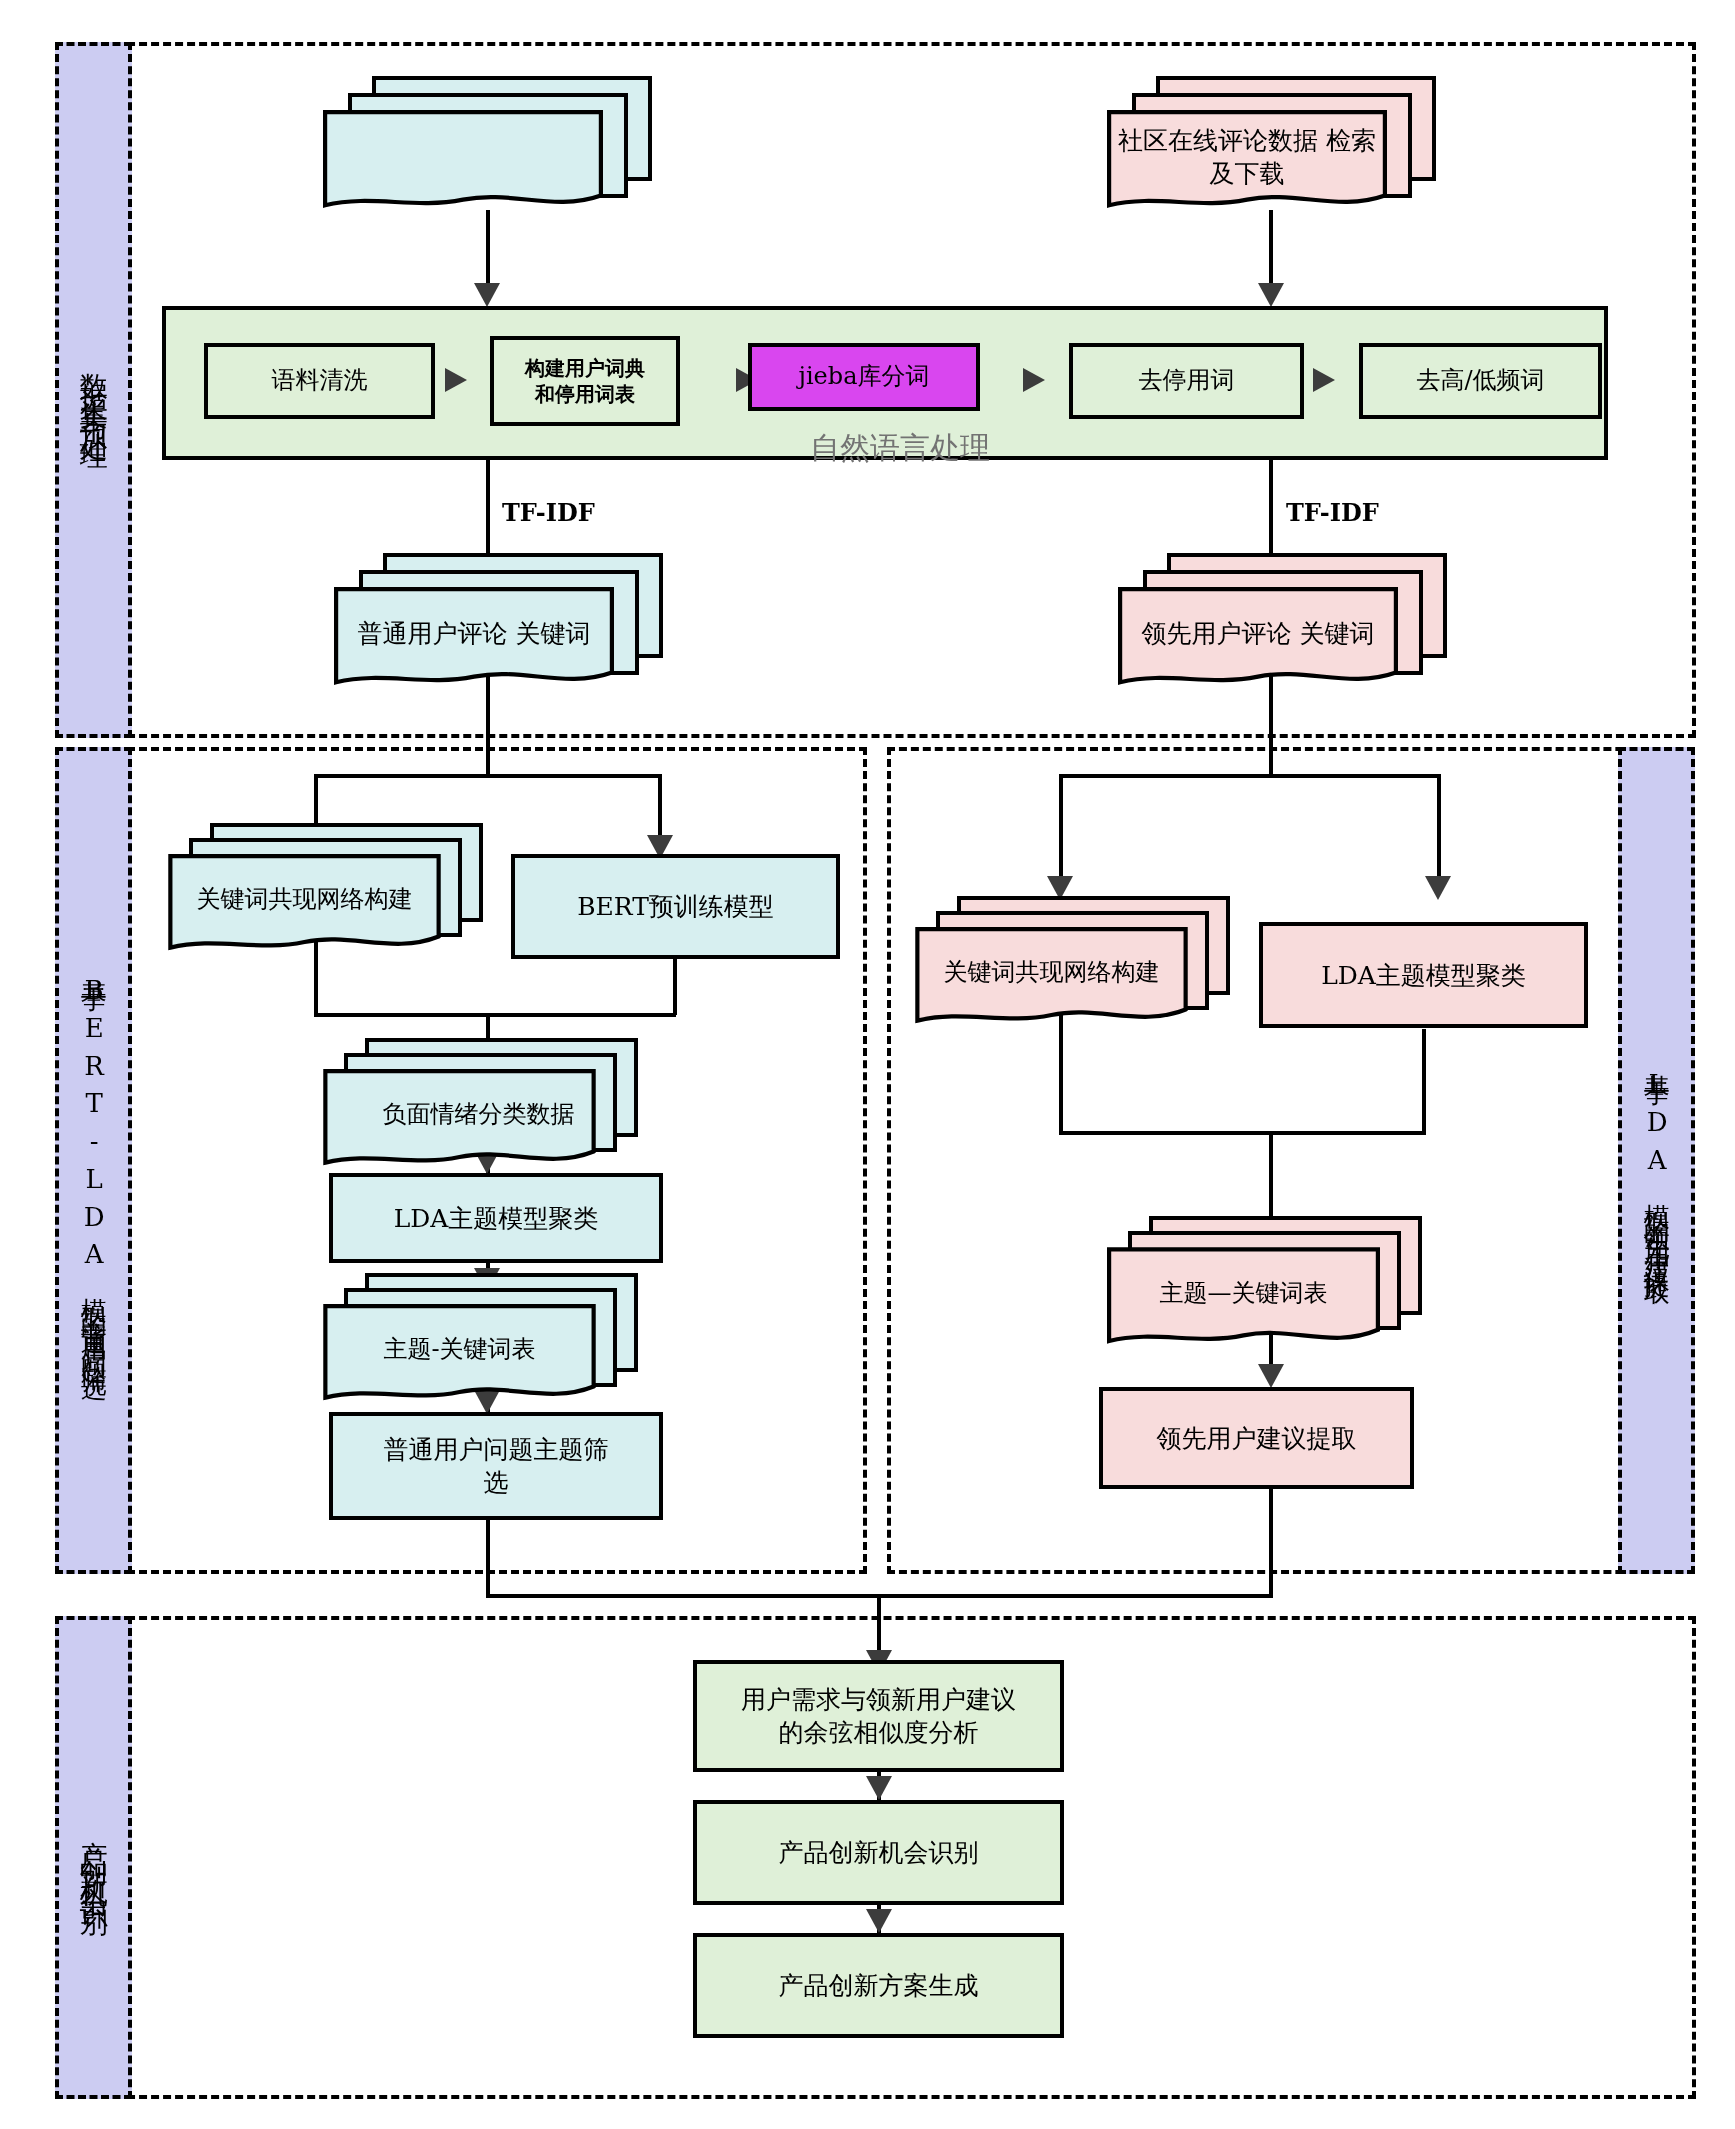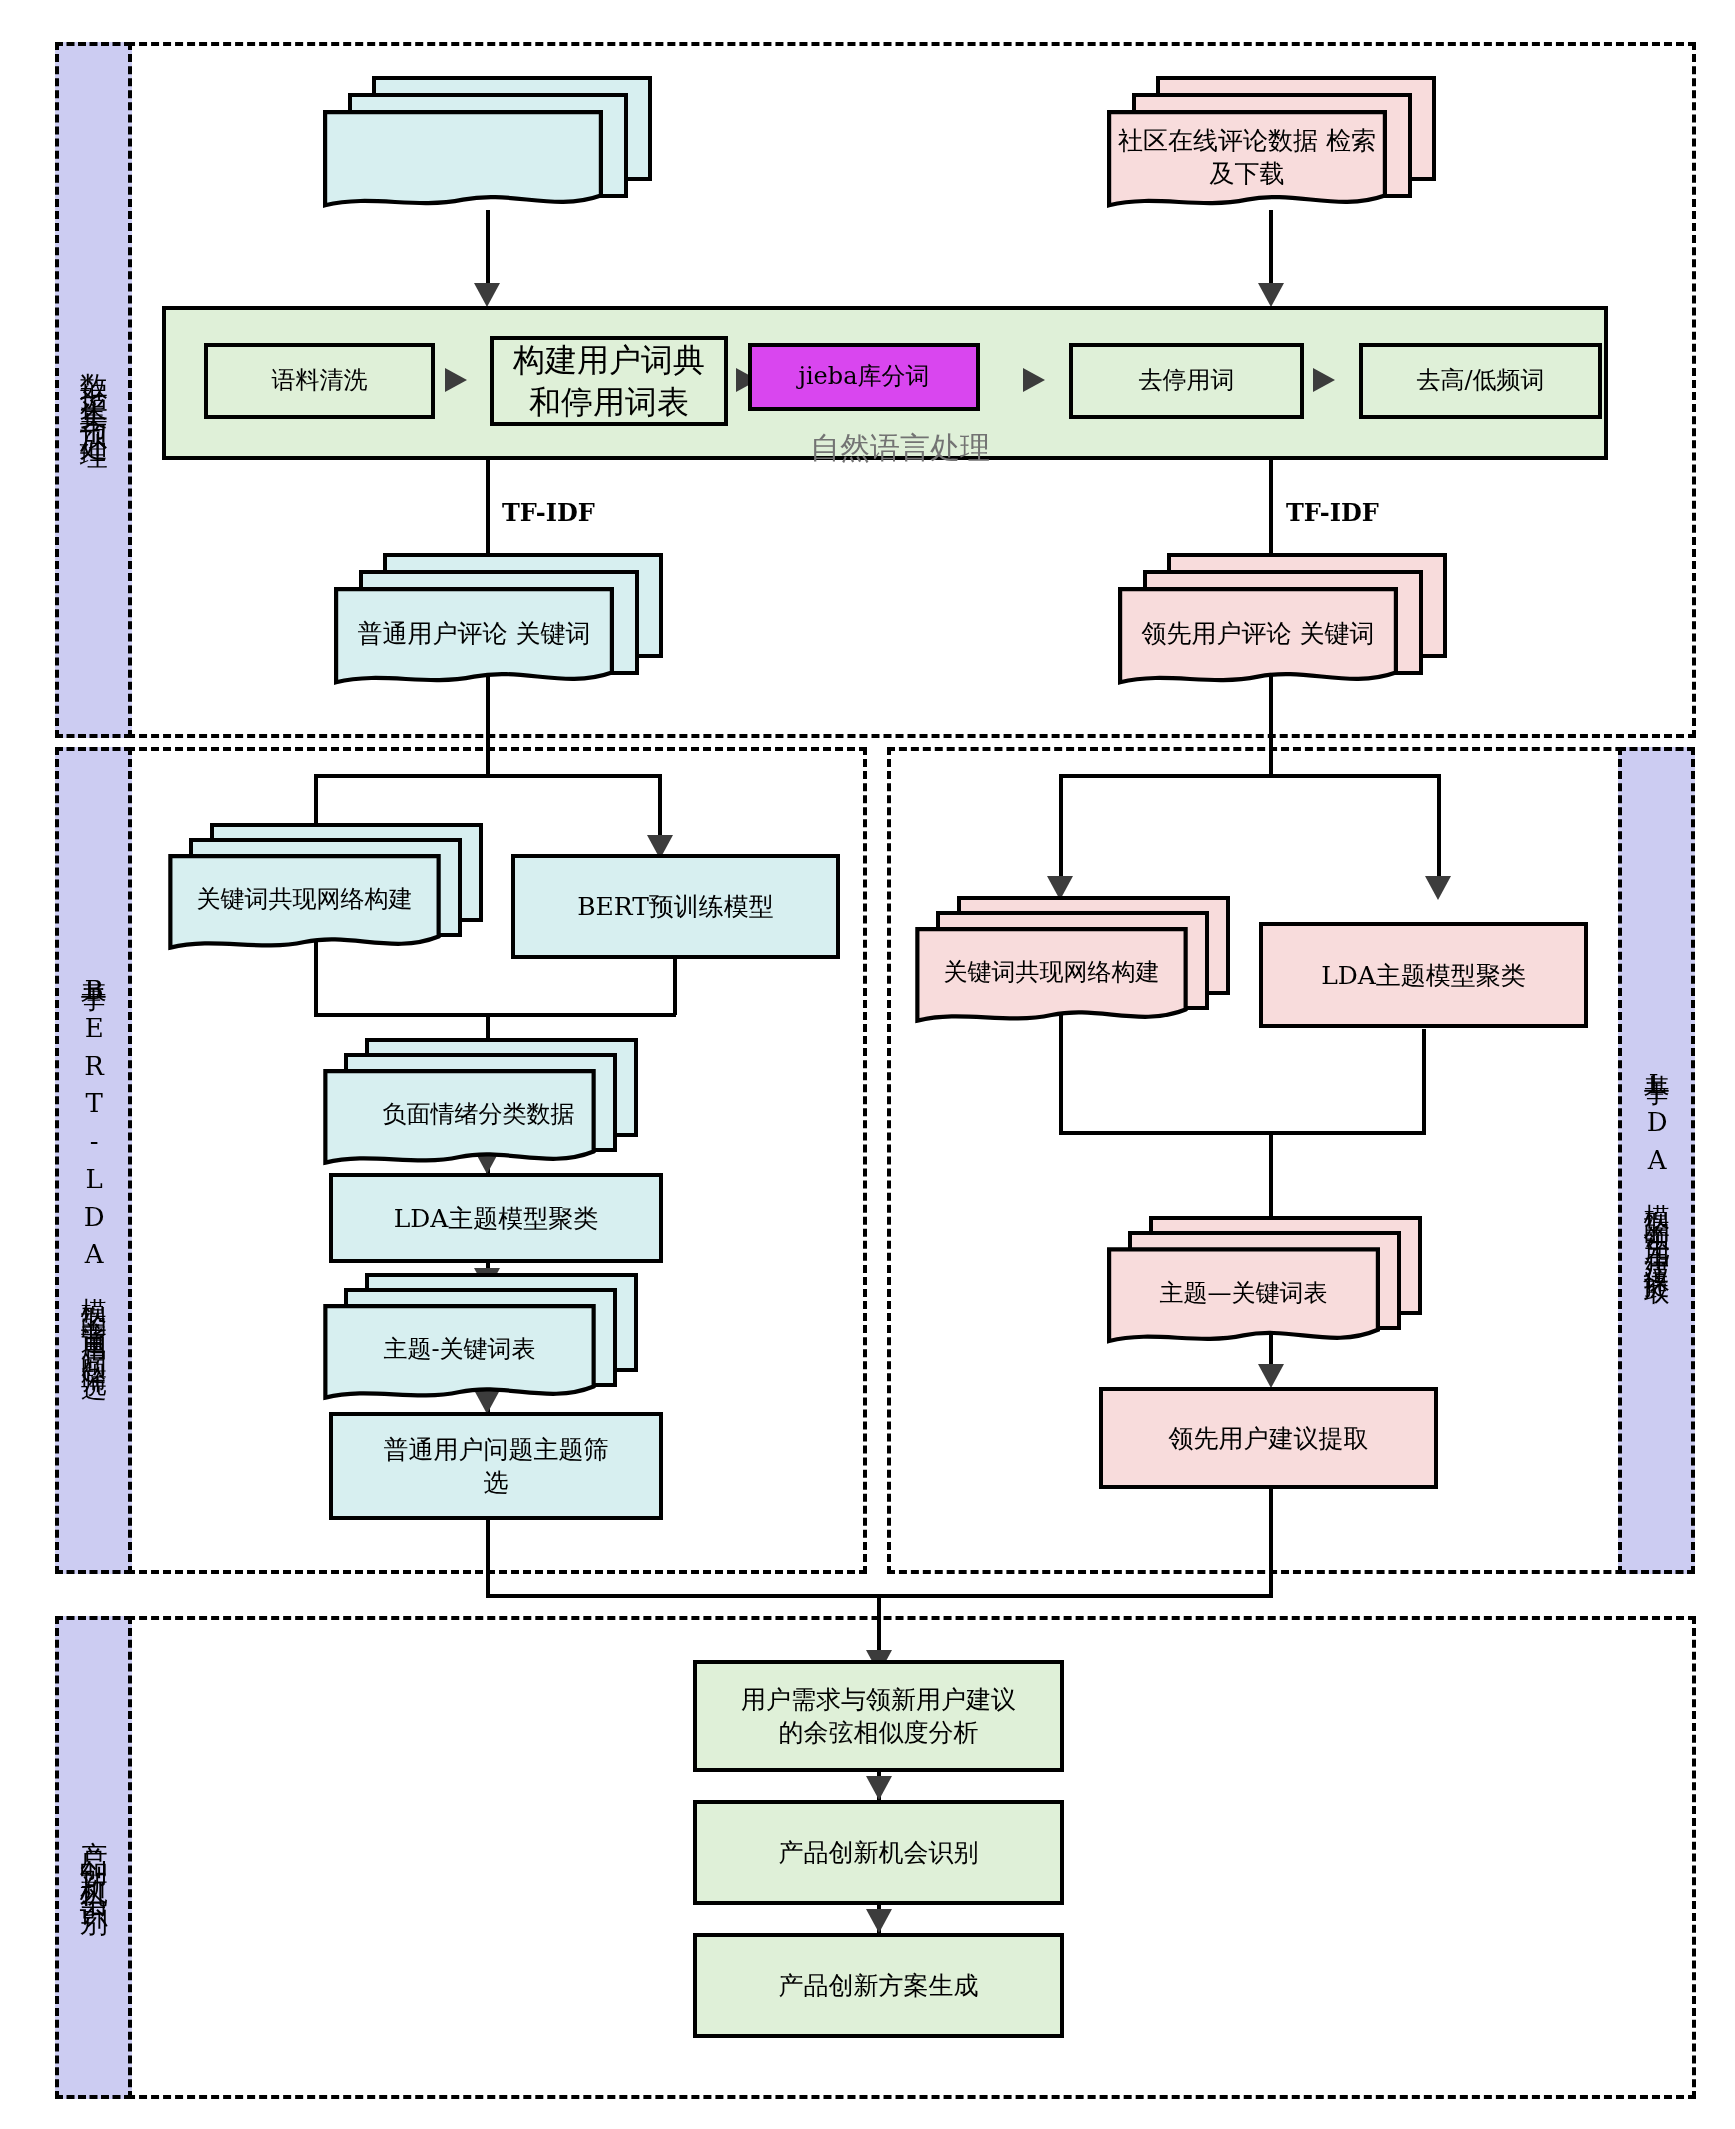--- a/index.html
+++ b/index.html
@@ -90,21 +90,21 @@
   <div class="arrow" style="left:474px;top:283px;"></div>
 
   <div class="ln vln" style="left:1269px;top:210px;height:77px;"></div>
   <div class="arrow" style="left:1258px;top:283px;"></div>
 
   <div class="nlp-box" style="left:162px;top:306px;width:1446px;height:154px;"></div>
 
   <div class="node cyan" style="left:204px;top:343px;width:231px;height:76px;font-size:24px;background:#dff0d8;">语料清洗</div>
   <div class="arrow-r" style="left:445px;top:368px;"></div>
 
-  <div class="node" style="left:490px;top:336px;width:238px;height:90px;font-size:32px;background:#dff0d8;white-space:pre-line;">构建用户词典
+  <div class="node" style="left:490px;top:336px;width:190px;height:90px;font-size:20px;background:#dff0d8;white-space:pre-line;font-weight:bold;">构建用户词典
 和停用词表</div>
   <div class="arrow-r" style="left:736px;top:368px;"></div>
 
   <div class="node" style="left:748px;top:343px;width:232px;height:68px;font-size:24px;background:#d946ef;">jieba库分词</div>
   <div class="arrow-r" style="left:1023px;top:368px;"></div>
 
   <div class="node" style="left:1069px;top:343px;width:235px;height:76px;font-size:24px;background:#dff0d8;">去停用词</div>
   <div class="arrow-r" style="left:1313px;top:368px;"></div>
 
   <div class="node" style="left:1359px;top:343px;width:243px;height:76px;font-size:24px;background:#dff0d8;">去高/低频词</div>
@@ -248,21 +248,21 @@
       <svg class="docsvg" width="273" height="104" viewBox="0 0 390 148">
         <path d="M3,3 L387,3 L387,118 C322,146 262,112 195,126 C128,140 68,118 3,134 Z" fill="#f8dcdc" stroke="#000" stroke-width="6"></path>
       </svg>
       <div class="inner" style="font-size:24px;">主题—关键词表</div>
     </div>
   </div>
 
   <div class="ln vln" style="left:1269px;top:1334px;height:42px;"></div>
   <div class="arrow" style="left:1258px;top:1364px;"></div>
 
-  <div class="node pink" style="left:1099px;top:1387px;width:339px;height:102px;font-size:25px;text-align:center;">领先用户建议提取</div>
+  <div class="node pink" style="left:1099px;top:1387px;width:315px;height:102px;font-size:25px;text-align:center;">领先用户建议提取</div>
 
   <div class="sect-frame" style="left:55px;top:1616px;width:1641px;height:483px;"></div>
   <div class="sect-label" style="left:55px;top:1616px;width:77px;height:483px;">
     <span>产品创新机会识别</span>
   </div>
 
   <div class="ln vln" style="left:486px;top:1520px;height:77px;"></div>
   <div class="ln vln" style="left:1269px;top:1489px;height:108px;"></div>
   <div class="ln hln" style="left:486px;top:1594px;width:787px;"></div>
   <div class="ln vln" style="left:877px;top:1594px;height:77px;"></div>

